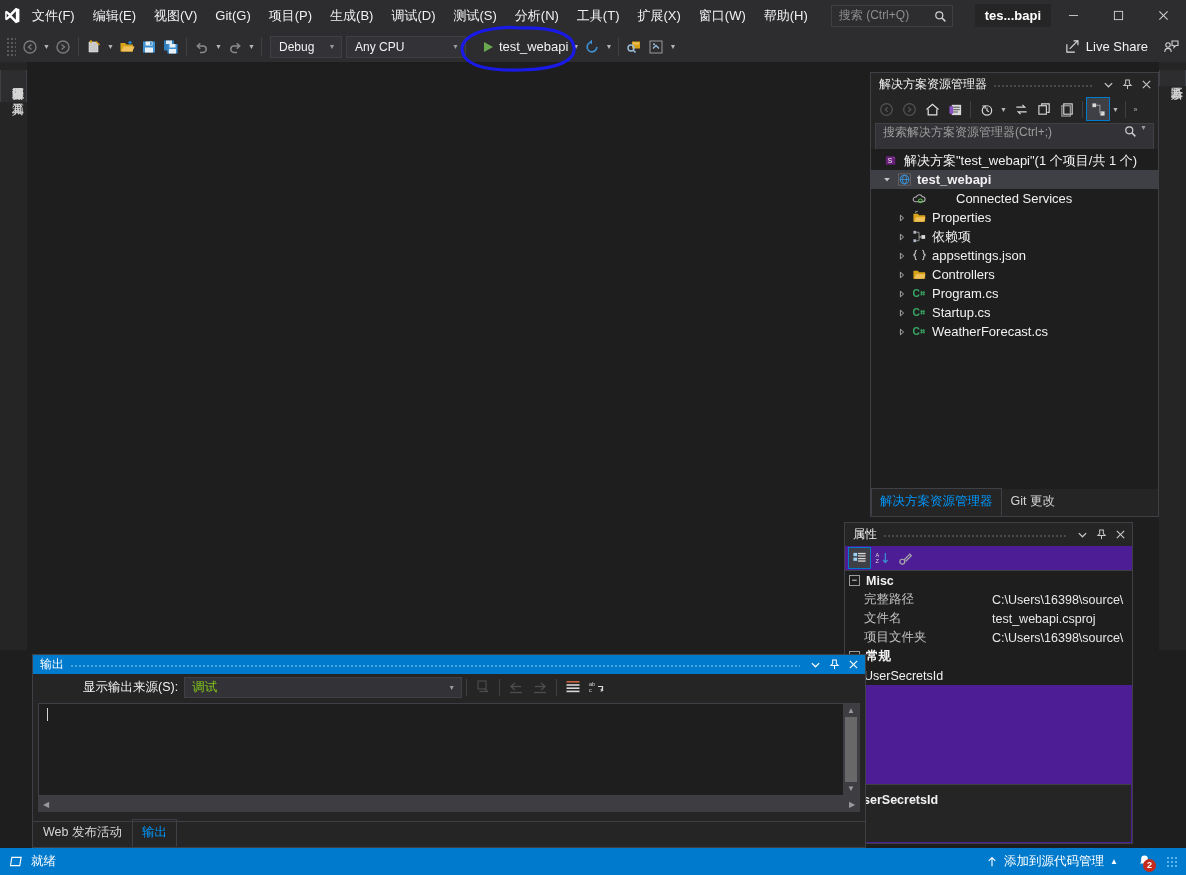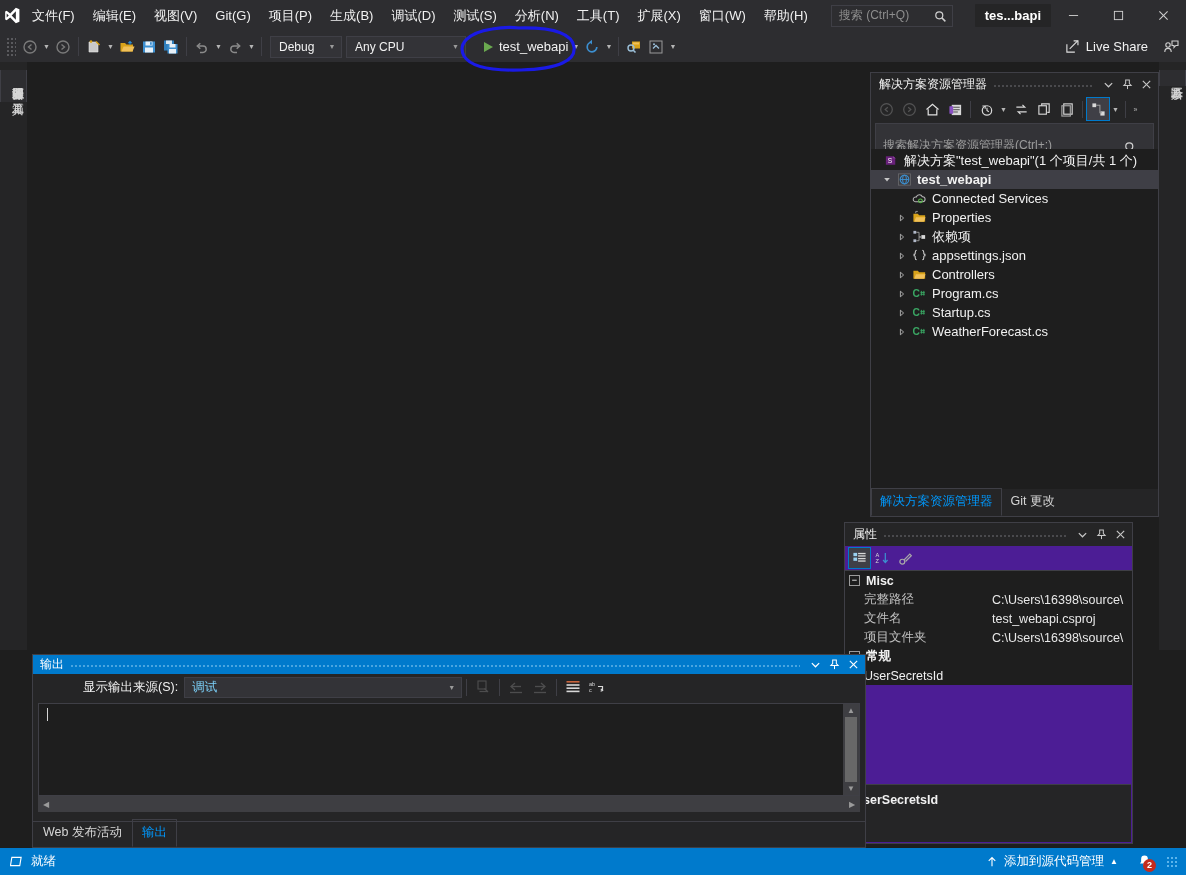--- a/index.html
+++ b/index.html
@@ -126,21 +126,21 @@
     background:#252526;
   }
   .se-ic{width:22px;height:22px;display:flex;align-items:center;justify-content:center;}
   .se-ic svg{width:15px;height:15px;}
   .se-ic.disabled{opacity:.4;}
   .se-ic.sel{background:#3f3f46;outline:1px solid #007acc;}
   .se-sep{width:1px;height:17px;background:#3f3f46;margin:0 3px;}
   .se-caret{width:11px;height:22px;display:flex;align-items:center;justify-content:center;color:#b5b5b5;font-size:7px;}
   .se-search{
     margin:1px 4px 3px 4px;height:32px;background:#333337;border:1px solid #3f3f46;
-    display:flex;align-items:flex-end;box-sizing:border-box;
+    display:flex;align-items:flex-start;box-sizing:border-box;
   }
   .se-search .ph{flex:1;padding-left:7px;color:#9c9c9c;font-size:12px;white-space:nowrap;overflow:hidden;}
   .se-search .mag{width:20px;text-align:center;color:#d0d0d0;}
   .se-search .mag svg{width:13px;height:13px;vertical-align:middle;}
   .se-search .cv{padding-right:6px;font-size:7px;color:#9a9a9a;}
   .se-tree{
     position:absolute;left:0;top:76px;right:0;bottom:27px;overflow:hidden;
     background:#1e1e1e;padding-top:2px;
   }
   .trow{display:flex;align-items:center;height:19px;padding-left:8px;font-size:13px;color:#f1f1f1;white-space:nowrap;}
@@ -207,21 +207,21 @@
     background-size:4px 4px;background-position:0 9px;background-repeat:repeat-x;
   }
   .out-ic{width:19px;height:19px;display:flex;align-items:center;justify-content:center;color:#ffffff;}
   .out-ic svg{width:11px;height:11px;}
   .out-toolbar{height:26px;display:flex;align-items:center;padding:0 4px;background:#252526;margin-left:44px;}
   .out-lbl{font-size:12.5px;color:#f1f1f1;padding:0 6px 0 2px;white-space:nowrap;}
   .out-combo{
     width:278px;height:21px;background:#333337;border:1px solid #3f3f46;
     display:flex;align-items:center;box-sizing:border-box;
   }
-  .out-combo .txt{padding-left:7px;font-size:12.5px;color:#7dd3fc;}
+  .out-combo .txt{padding-left:7px;font-size:12.5px;color:#84cc16;}
   .out-combo .cv{margin-left:auto;padding-right:6px;font-size:7px;color:#9a9a9a;}
   .out-ic2{width:24px;height:22px;display:flex;align-items:center;justify-content:center;}
   .out-ic2 svg{width:16px;height:16px;}
   .out-ic2.disabled{opacity:.4;}
   .out-sep{width:1px;height:17px;background:#3f3f46;margin:0 4px;}
   .out-body{
     position:absolute;left:5px;right:5px;top:48px;bottom:25px;
     background:#1e1e1e;border:1px solid #3f3f46;box-sizing:border-box;
     display:flex;
   }
@@ -590,21 +590,21 @@
           <svg viewBox="0 0 16 16">
               <rect x="1.5" y="2" width="13" height="12" fill="#3c3c40" stroke="#6d6d70" stroke-width=".8"></rect>
               <circle cx="8" cy="8" r="4.6" fill="none" stroke="#3c8fd0" stroke-width="1.2"></circle>
               <ellipse cx="8" cy="8" rx="2.1" ry="4.6" fill="none" stroke="#3c8fd0" stroke-width="1"></ellipse>
               <line x1="3.4" y1="8" x2="12.6" y2="8" stroke="#3c8fd0" stroke-width="1"></line>
             </svg>
         </div>
         <div class="tlabel">test_webapi</div>
       </div>
 
-      <div class="trow" style="padding-left:38px;">
+      <div class="trow" style="padding-left:38px;gap:24px;">
         <div class="ticon">
           <svg viewBox="0 0 16 16">
               <path d="M4 11.5a2.6 2.6 0 1 1 .6-5.1A3.4 3.4 0 0 1 11 6.1a2.7 2.7 0 0 1 .5 5.4z" fill="none" stroke="#b8b8b8" stroke-width="1.1"></path>
               <circle cx="9" cy="10.5" r="2" fill="none" stroke="#5ac04a" stroke-width="1.1"></circle>
             </svg>
         </div>
         <div class="tlabel">Connected Services</div>
       </div>
 
       <div class="trow" style="padding-left:23px;">

